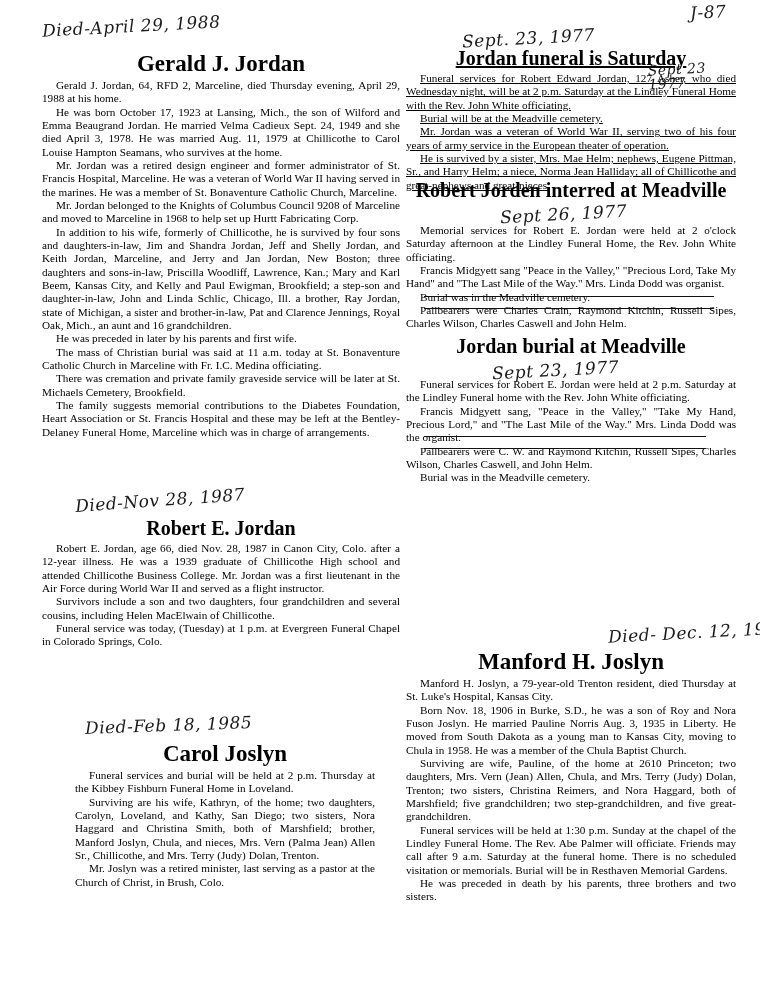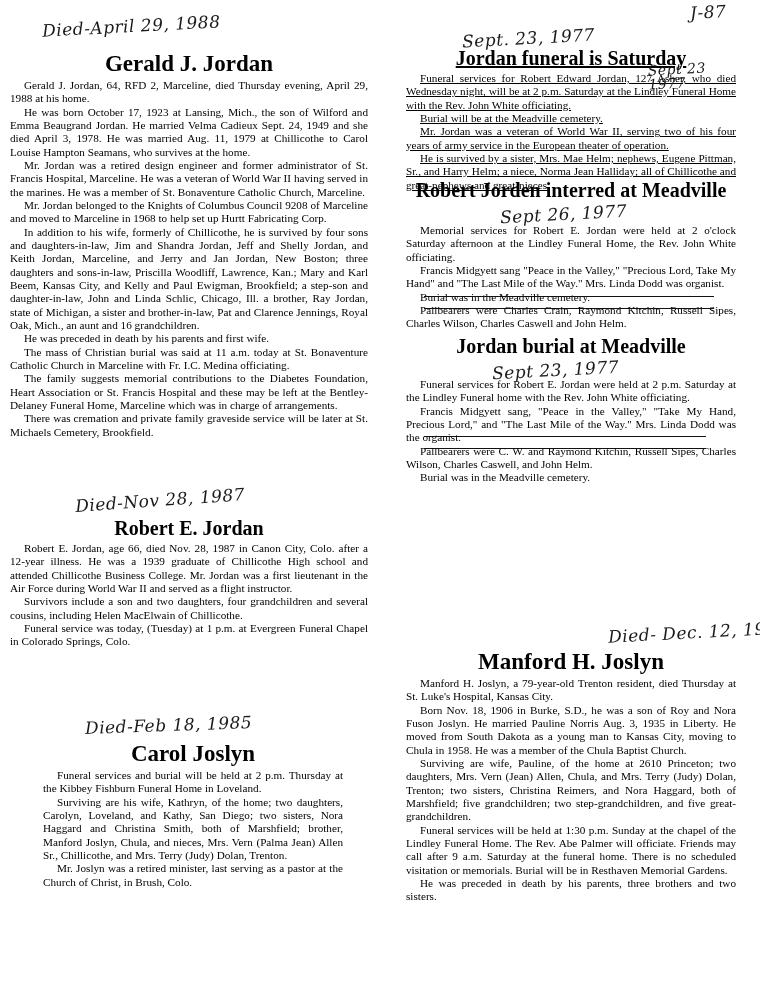--- a/index.html
+++ b/index.html
@@ -63,21 +63,21 @@
   }
   .hw-rot3 {
     display: inline-block;
     transform: rotate(-2deg);
   }
   .underline-strike {
     position: absolute;
     height: 1px;
     background: #111;
   }
-  .col-left { width: 358px; }
+  .col-left { width: 358px; margin-left: 32px; }
   .col-right { width: 330px; }
 </style>
 </head>
 <body>
 
 <div class="page">
 
   <div class="clip handwriting" style="left:690px; top:2px;">
     <span class="hw-rot">J-87</span>
   </div>
@@ -86,24 +86,24 @@
     <span class="hw-rot">Died-April 29, 1988</span>
   </div>
   <div class="clip col-left" style="left:10px; top:52px;">
     <h1 class="headline h-lg">Gerald J. Jordan</h1>
     <div class="body-text">
       <p>Gerald J. Jordan, 64, RFD 2, Marceline, died Thursday evening, April 29, 1988 at his home.</p>
       <p>He was born October 17, 1923 at Lansing, Mich., the son of Wilford and Emma Beaugrand Jordan. He married Velma Cadieux Sept. 24, 1949 and she died April 3, 1978. He was married Aug. 11, 1979 at Chillicothe to Carol Louise Hampton Seamans, who survives at the home.</p>
       <p>Mr. Jordan was a retired design engineer and former administrator of St. Francis Hospital, Marceline. He was a veteran of World War II having served in the marines. He was a member of St. Bonaventure Catholic Church, Marceline.</p>
       <p>Mr. Jordan belonged to the Knights of Columbus Council 9208 of Marceline and moved to Marceline in 1968 to help set up Hurtt Fabricating Corp.</p>
       <p>In addition to his wife, formerly of Chillicothe, he is survived by four sons and daughters-in-law, Jim and Shandra Jordan, Jeff and Shelly Jordan, and Keith Jordan, Marceline, and Jerry and Jan Jordan, New Boston; three daughters and sons-in-law, Priscilla Woodliff, Lawrence, Kan.; Mary and Karl Beem, Kansas City, and Kelly and Paul Ewigman, Brookfield; a step-son and daughter-in-law, John and Linda Schlic, Chicago, Ill. a brother, Ray Jordan, state of Michigan, a sister and brother-in-law, Pat and Clarence Jennings, Royal Oak, Mich., an aunt and 16 grandchildren.</p>
-      <p>He was preceded in death by his parents and first wife.</p>
+      <p>He was preceded in later by his parents and first wife.</p>
       <p>The mass of Christian burial was said at 11 a.m. today at St. Bonaventure Catholic Church in Marceline with Fr. I.C. Medina officiating.</p>
+      <p>There was cremation and private family graveside service will be later at St. Michaels Cemetery, Brookfield.</p>
       <p>The family suggests memorial contributions to the Diabetes Foundation, Heart Association or St. Francis Hospital and these may be left at the Bentley-Delaney Funeral Home, Marceline which was in charge of arrangements.</p>
-      <p>There was cremation and private family graveside service will be later at St. Michaels Cemetery, Brookfield.</p>
     </div>
   </div>
 
   <div class="clip handwriting" style="left:75px; top:490px;">
     <span class="hw-rot2">Died-Nov 28, 1987</span>
   </div>
   <div class="clip col-left" style="left:10px; top:518px;">
     <h1 class="headline h-md">Robert E. Jordan</h1>
     <div class="body-text">
       <p>Robert E. Jordan, age 66, died Nov. 28, 1987 in Canon City, Colo. after a 12-year illness. He was a 1939 graduate of Chillicothe High school and attended Chillicothe Business College. Mr. Jordan was a first lieutenant in the Air Force during World War II and served as a flight instructor.</p>

